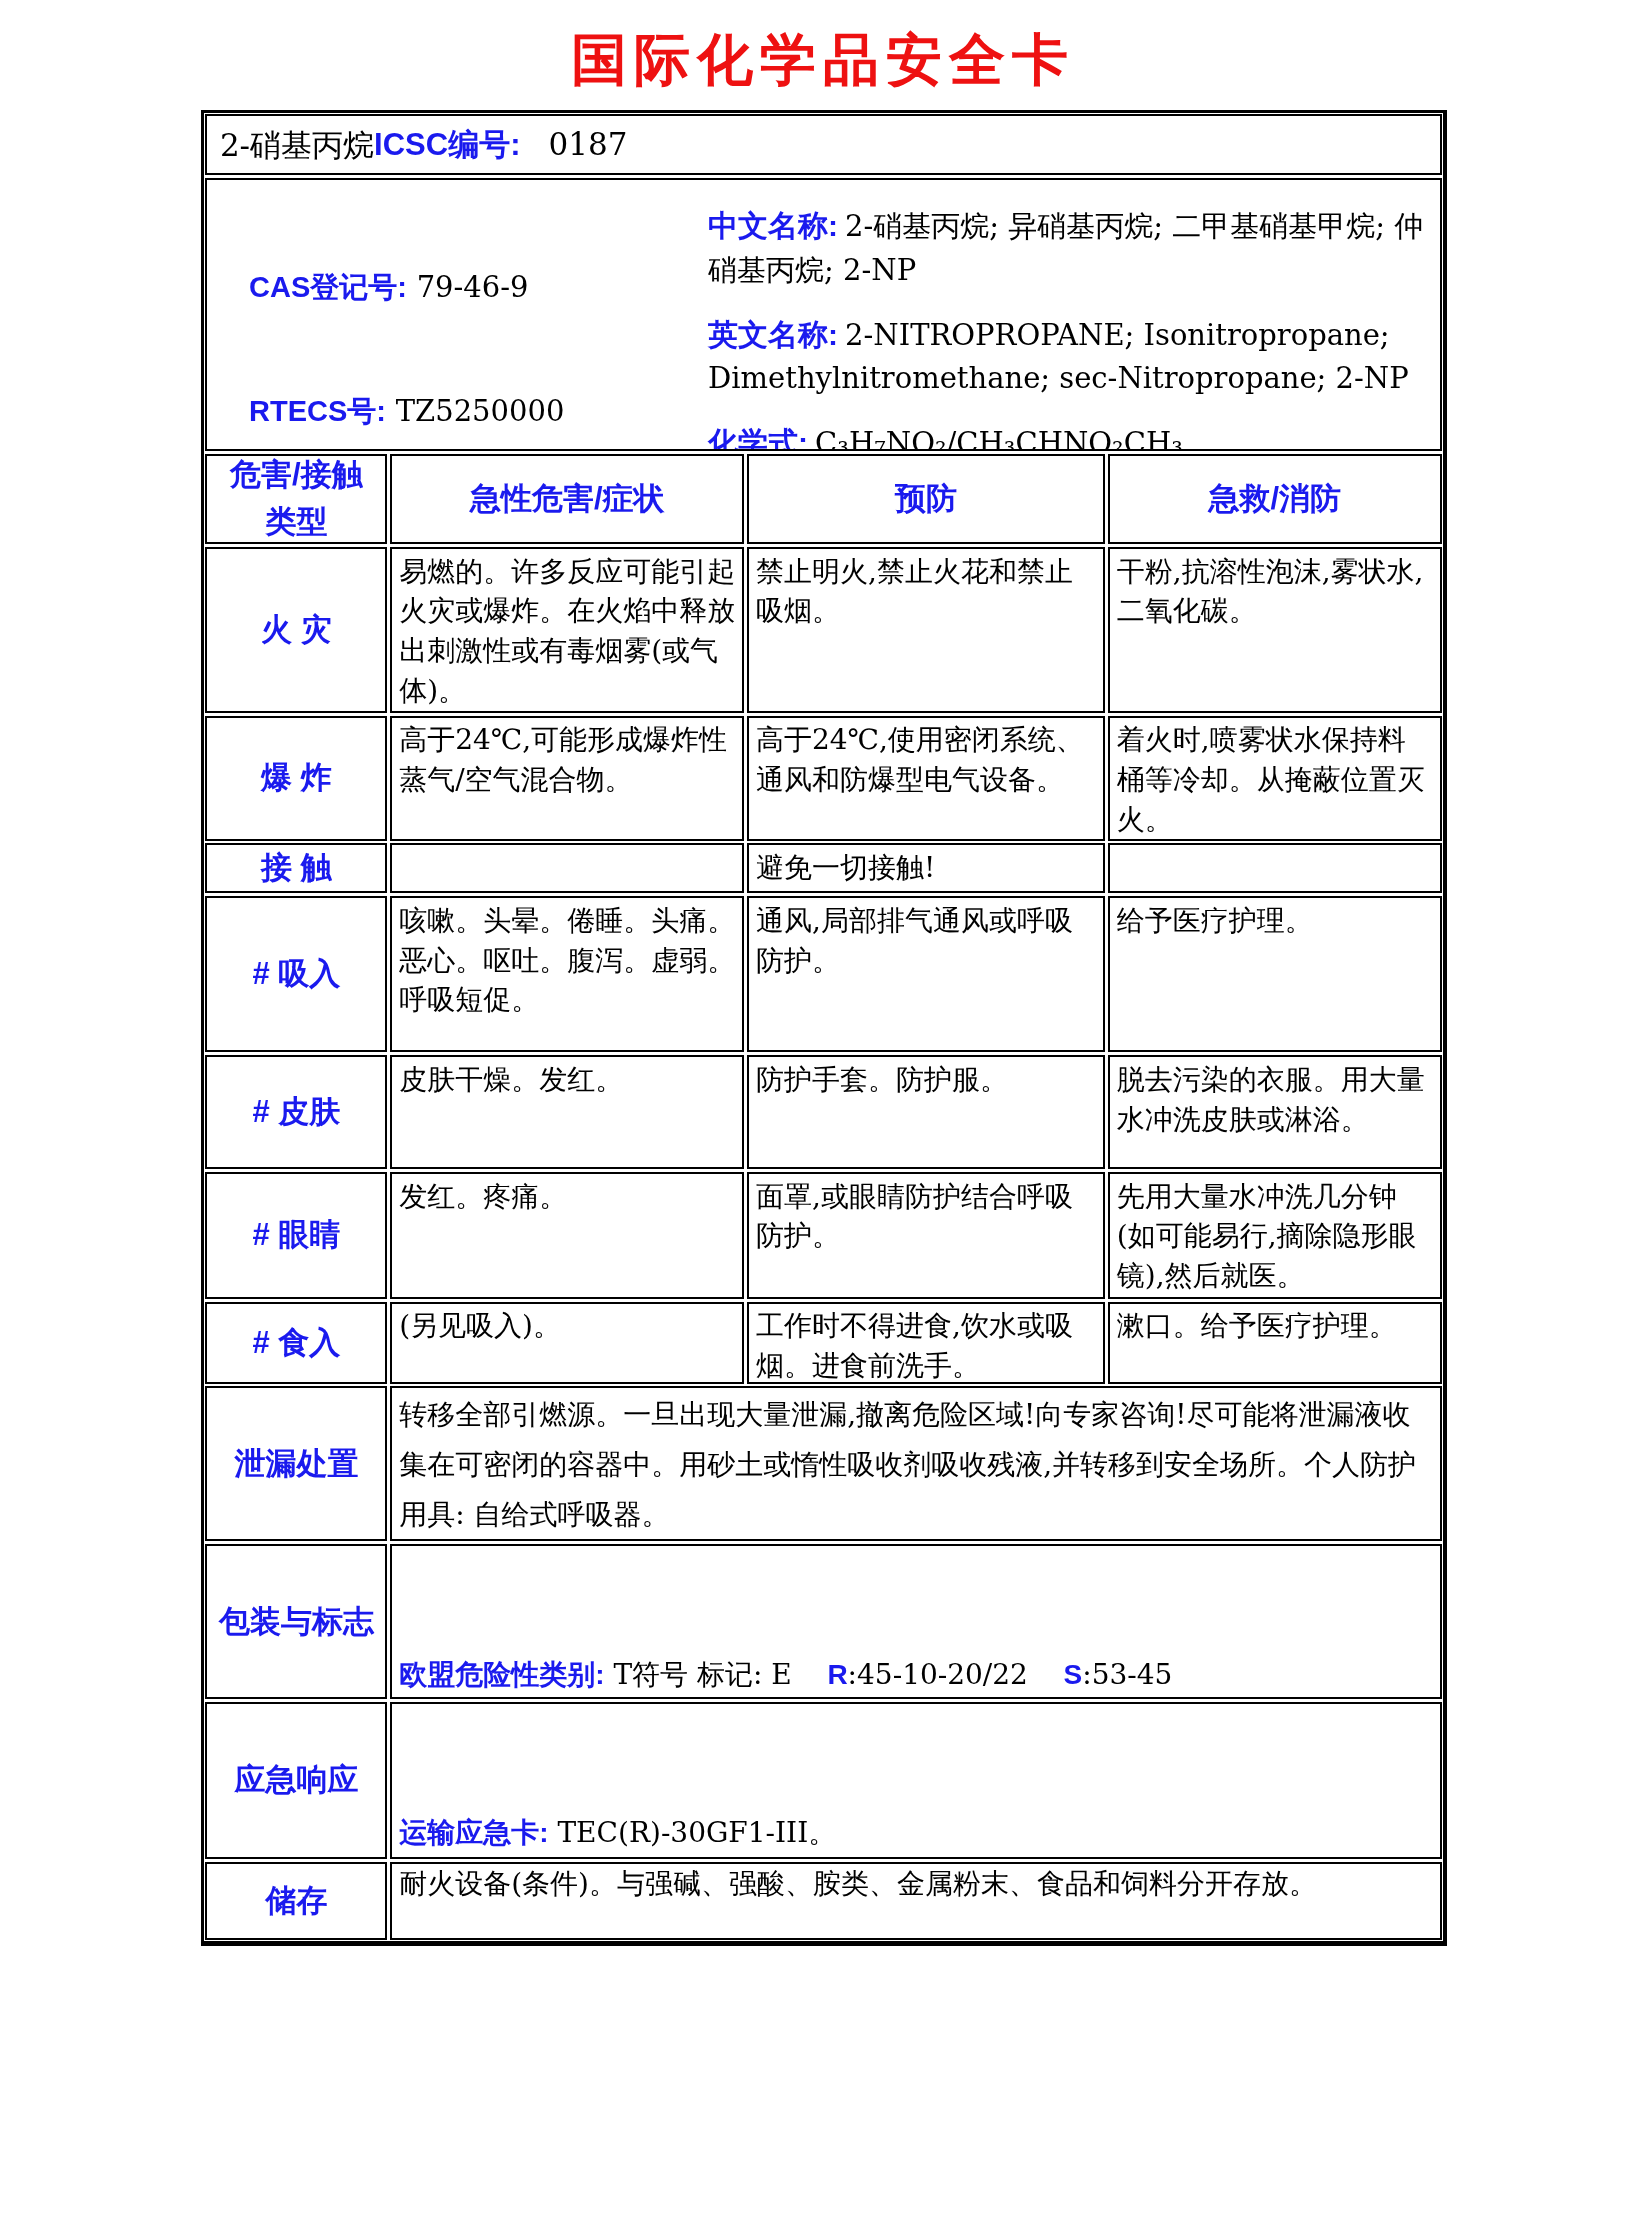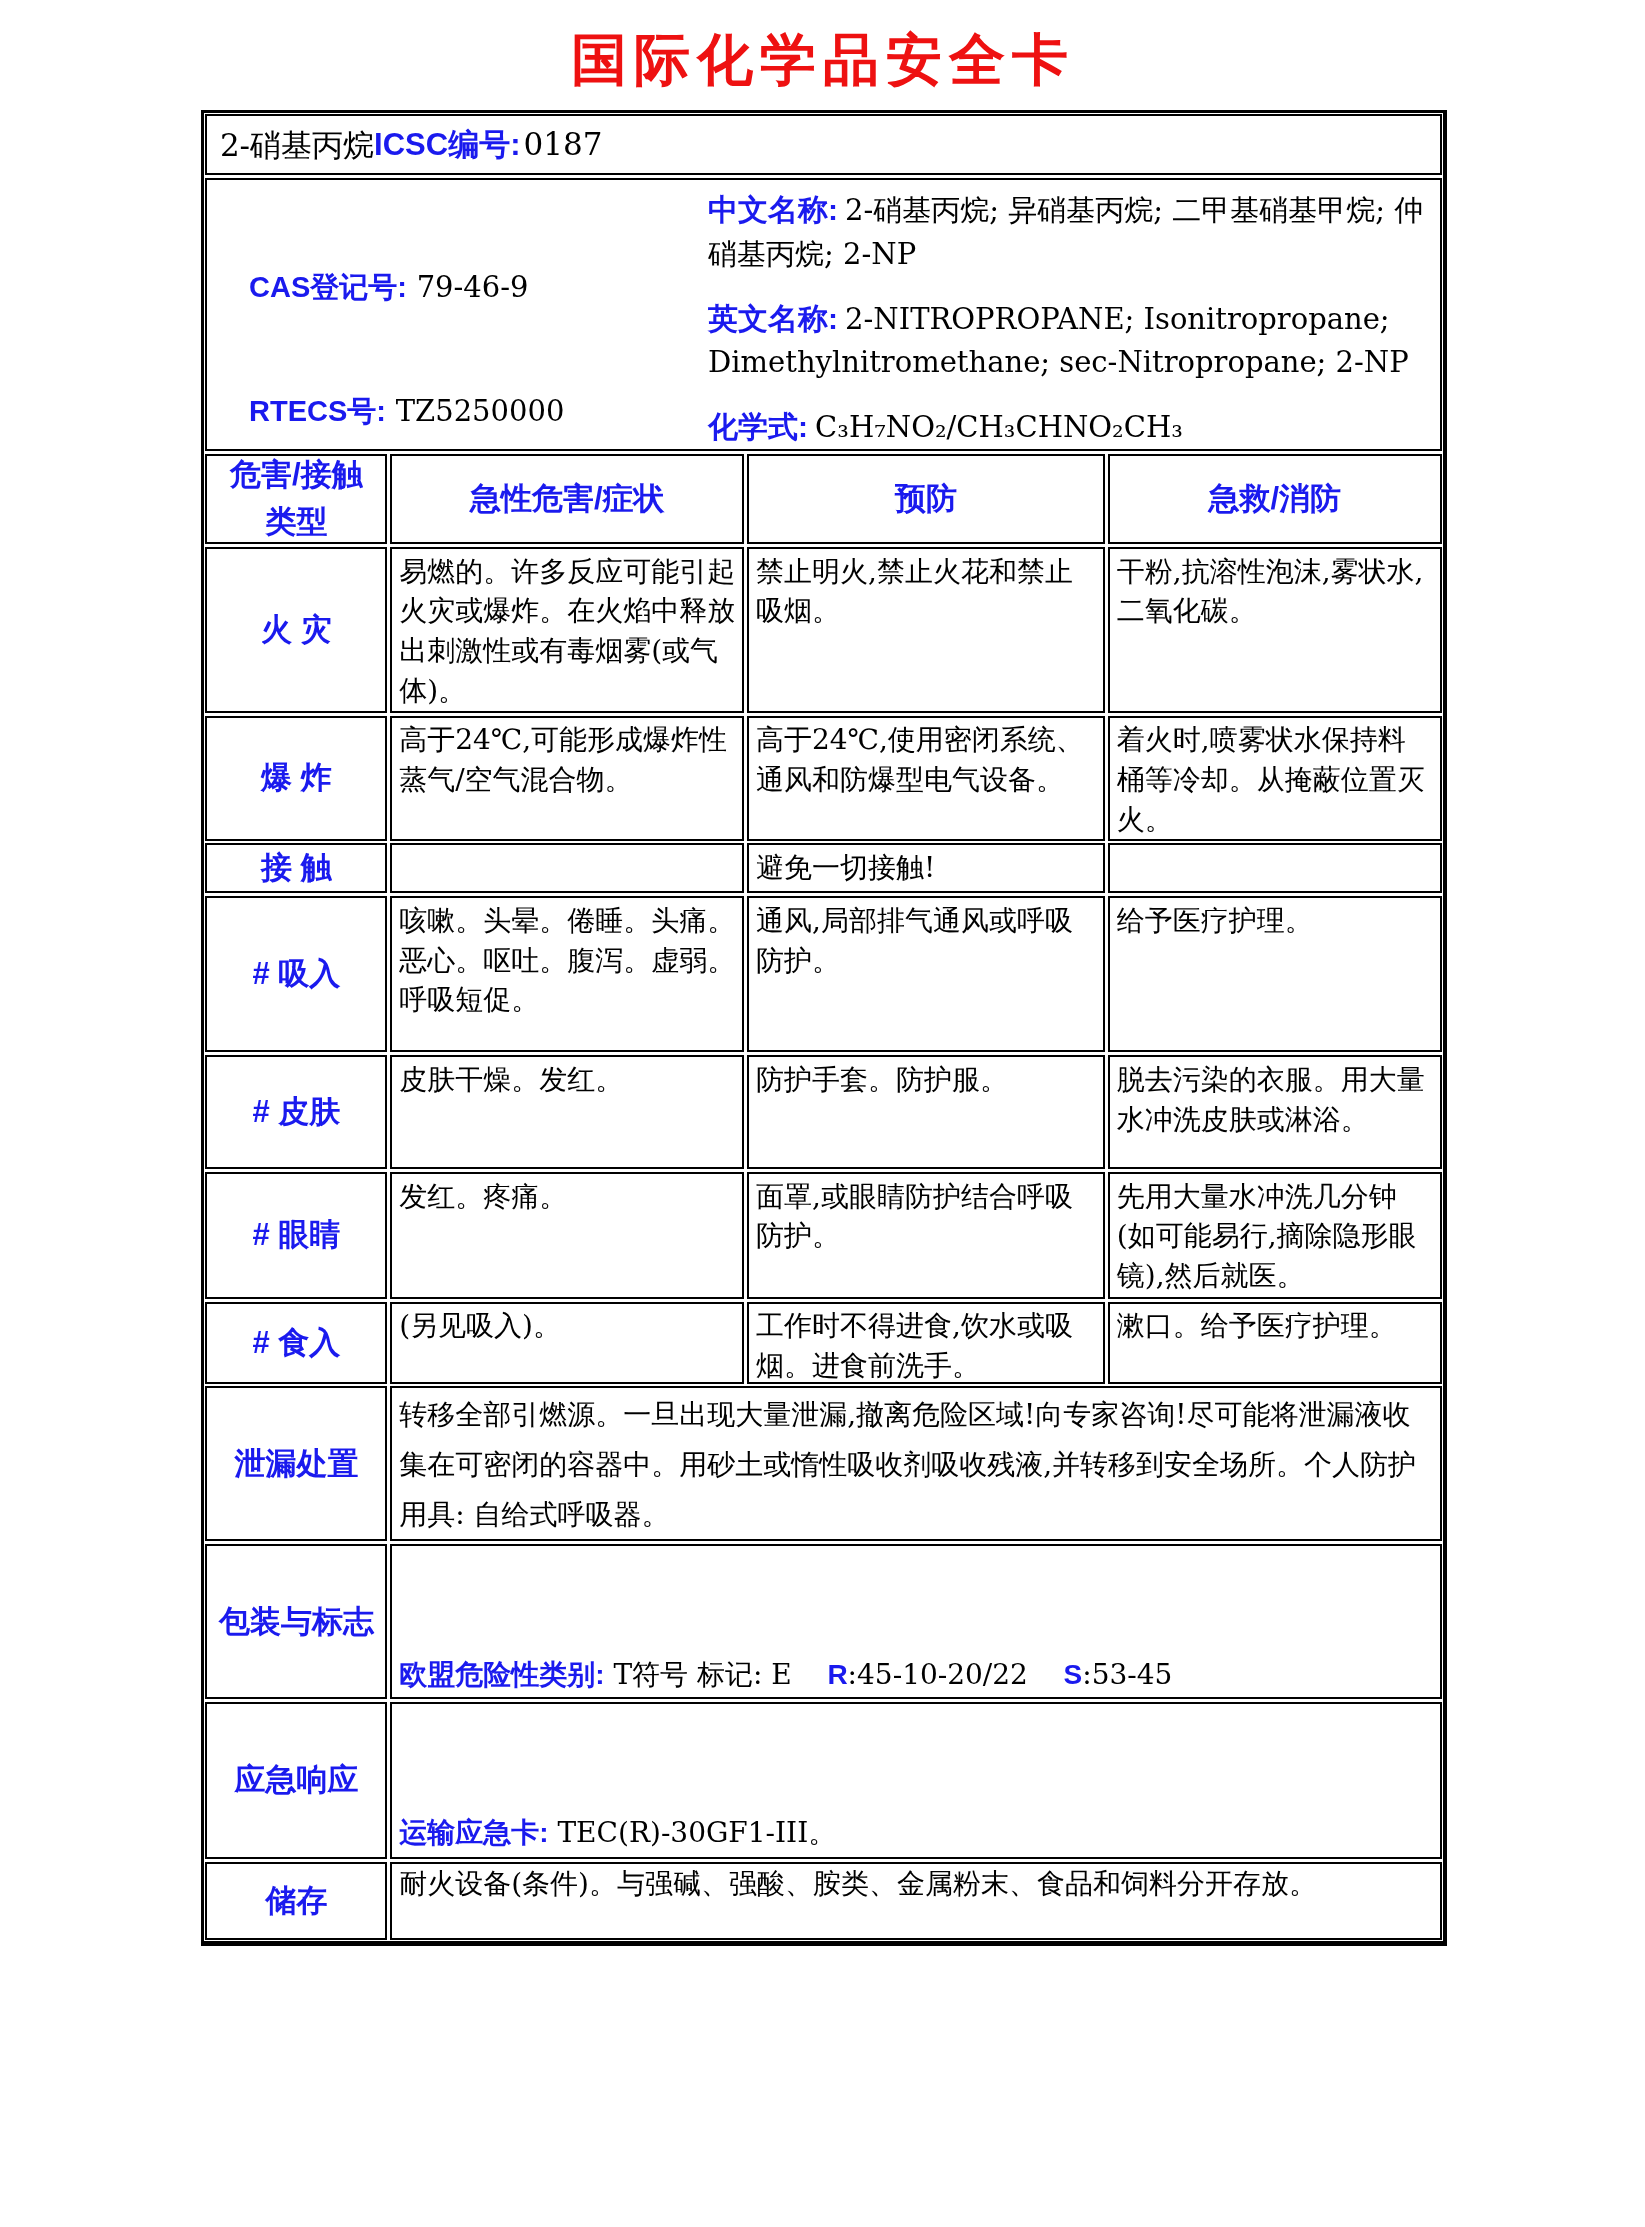--- a/index.html
+++ b/index.html
@@ -63,27 +63,27 @@
     align-items:center;
     font-size:31px;
     padding:0 12.5px;
     white-space:nowrap;
   }
   .blue{
     color:var(--blue);
     font-weight:bold;
     font-family:"Liberation Sans","DejaVu Sans",sans-serif;
   }
-  .icsc-num{margin-left:3px;}
+  .icsc-num{margin-left:28px;}
   .idcell{display:flex;padding:5.6px 9.7px;}
   .id-left{flex:0 0 491px;}
   .id-line{line-height:44px;font-size:29px;white-space:nowrap;margin-left:32px;}
   .id-line .blue{font-size:29px;}
   .id-line .val{margin-left:9.7px;}
-  .id-right{flex:1;display:flex;flex-direction:column;gap:19.5px;padding-top:1.4px;}
+  .id-right{flex:1;display:flex;flex-direction:column;gap:19.5px;padding-top:1.4px;margin-top:16px;}
   .id-block{font-size:29px;line-height:1.5;}
   .id-block .blue{font-size:30px;}
   .id-block .val{margin-left:7px;}
   .head{
     display:flex;
     align-items:center;
     justify-content:center;
     text-align:center;
     color:var(--blue);
     font-weight:bold;

